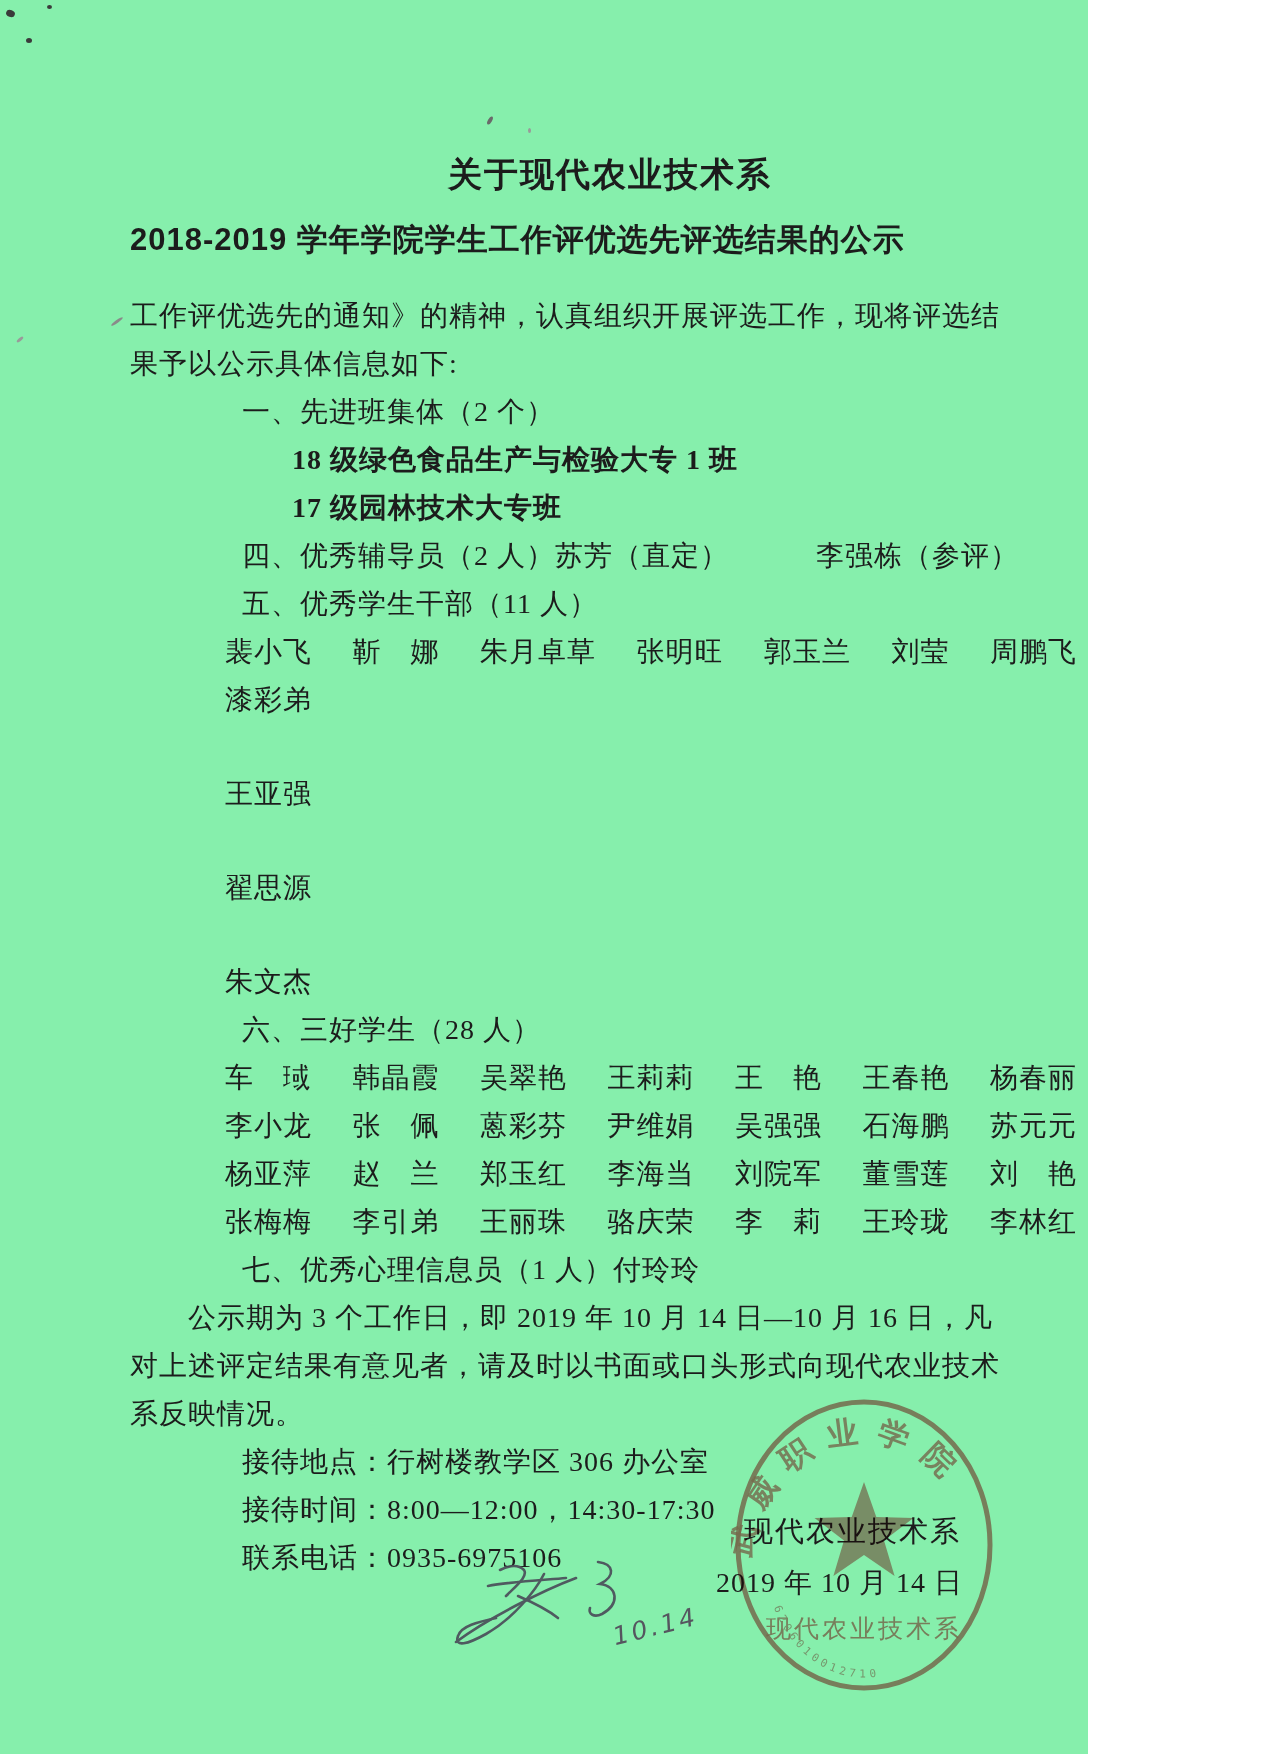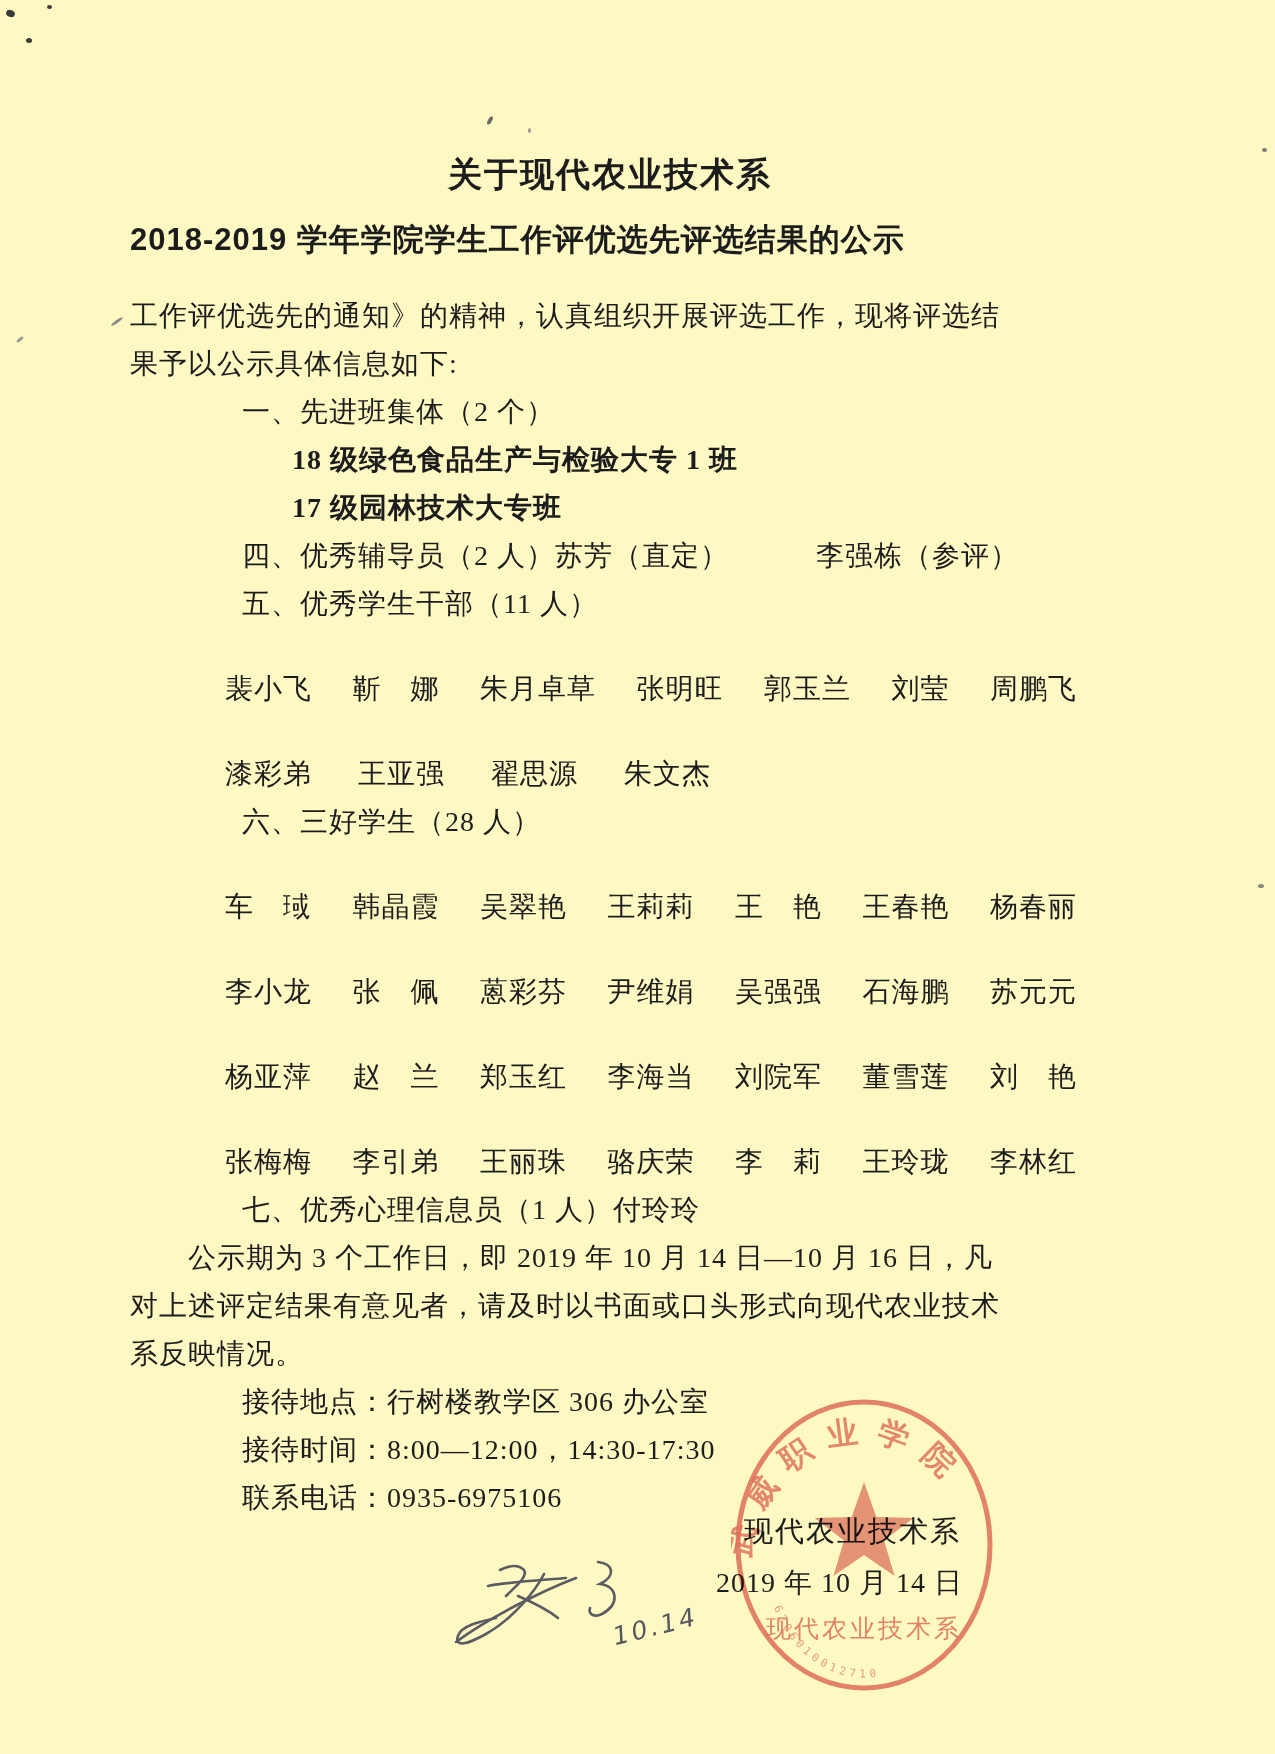--- a/index.html
+++ b/index.html
@@ -1,20 +1,20 @@
 <!DOCTYPE html>
 <html><head>
 <meta charset="utf-8">
 <style>
   html,body { margin:0; padding:0; background:#ffffff; }
   .page {
     position: relative;
-    width: 1275px;
+    width: 1088px;
     height: 1754px;
-    background: #fef9c3;
+    background: #86efac;
     overflow: hidden;
     font-family: "Liberation Serif", "DejaVu Serif", serif;
     color: #1c1c1c;
   }
   .content {
     position: absolute;
     left: 130px;
     top: 148px;
     width: 960px;
   }
@@ -49,22 +49,23 @@
     justify-content: space-between;
     width: 852px;
     margin-left: 95px;
     font-size: 28px;
     line-height: 48px;
     letter-spacing: 1px;
   }
   .name-row.loose {
     justify-content: flex-start;
     gap: 46px;
-  }
-  .name { white-space: pre; margin-top: 37px; }
+    flex-direction: column;
+  }
+  .name { white-space: pre; }
   
   .sig-dept {
     position: absolute; left: 744px; top: 1512px;
     font-size: 29px; letter-spacing: 2px; white-space: pre;
   }
   .sig-date {
     position: absolute; left: 716px; top: 1564px;
     font-size: 28px; letter-spacing: 1px; white-space: pre; text-align: center;
   }
   

